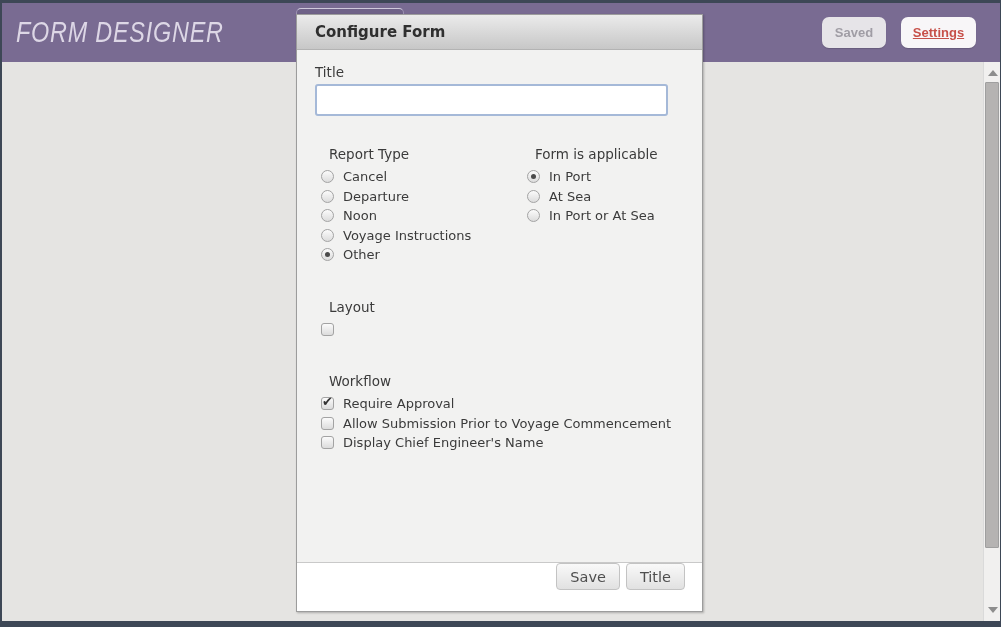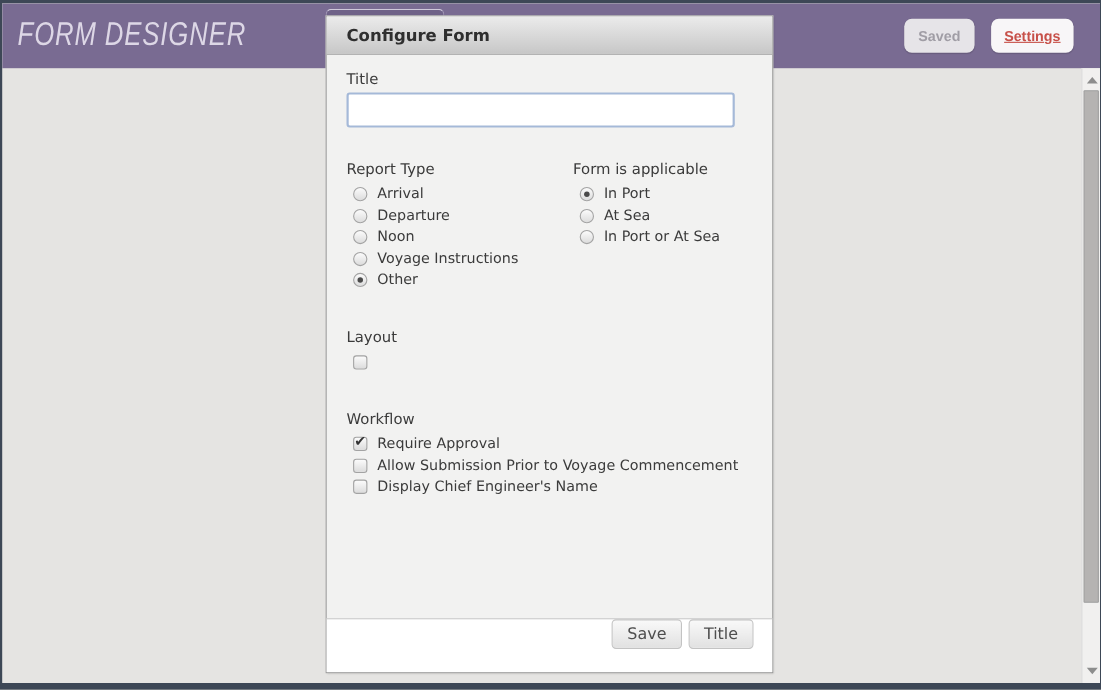--- a/index.html
+++ b/index.html
@@ -91,21 +91,21 @@
 
   .field-label { font-size:13.5px; margin-bottom:4px; }
   .title-input {
     display:block; width:353px; height:32px; background:#fff;
     border:2px solid var(--input_border); border-radius:3px;
     font-size:14px; padding:0 8px; outline:none;
   }
 
   .groups-row { display:flex; margin-top:30px; }
   .group-col-left { width:206px; }
-  .group-label { font-size:13.5px; margin-bottom:5px; }
+  .group-label { font-size:13.5px; margin-bottom:5px;margin-left:14px; }
   .opts { margin-left:6px; }
   .opt-row { display:flex; align-items:center; height:19.5px; cursor:pointer; }
   .ctl { flex:0 0 auto; width:13px; height:13px; margin-right:9px;
          border:1px solid #a3a3a3; background:linear-gradient(#fbfbfb,#dcdcdc);
          position:relative; }
   .radio { border-radius:50%; }
   .radio.on::after {
     content:""; position:absolute; left:3px; top:3px; width:5px; height:5px;
     border-radius:50%; background:#4a4a4a;
   }
@@ -158,21 +158,21 @@
       <div class="field-label">Title</div>
       <input class="title-input" type="text" value="" style="">
 
       <div class="groups-row">
         <div class="group-col-left">
           <div class="group-label">Report Type</div>
           <div class="opts">
 
               <div class="opt-row">
                 <span class="ctl radio"></span>
-                <span class="opt-label">Arrival</span>
+                <span class="opt-label">Cancel</span>
               </div>
 
               <div class="opt-row">
                 <span class="ctl radio"></span>
                 <span class="opt-label">Departure</span>
               </div>
 
               <div class="opt-row">
                 <span class="ctl radio"></span>
                 <span class="opt-label">Noon</span>

